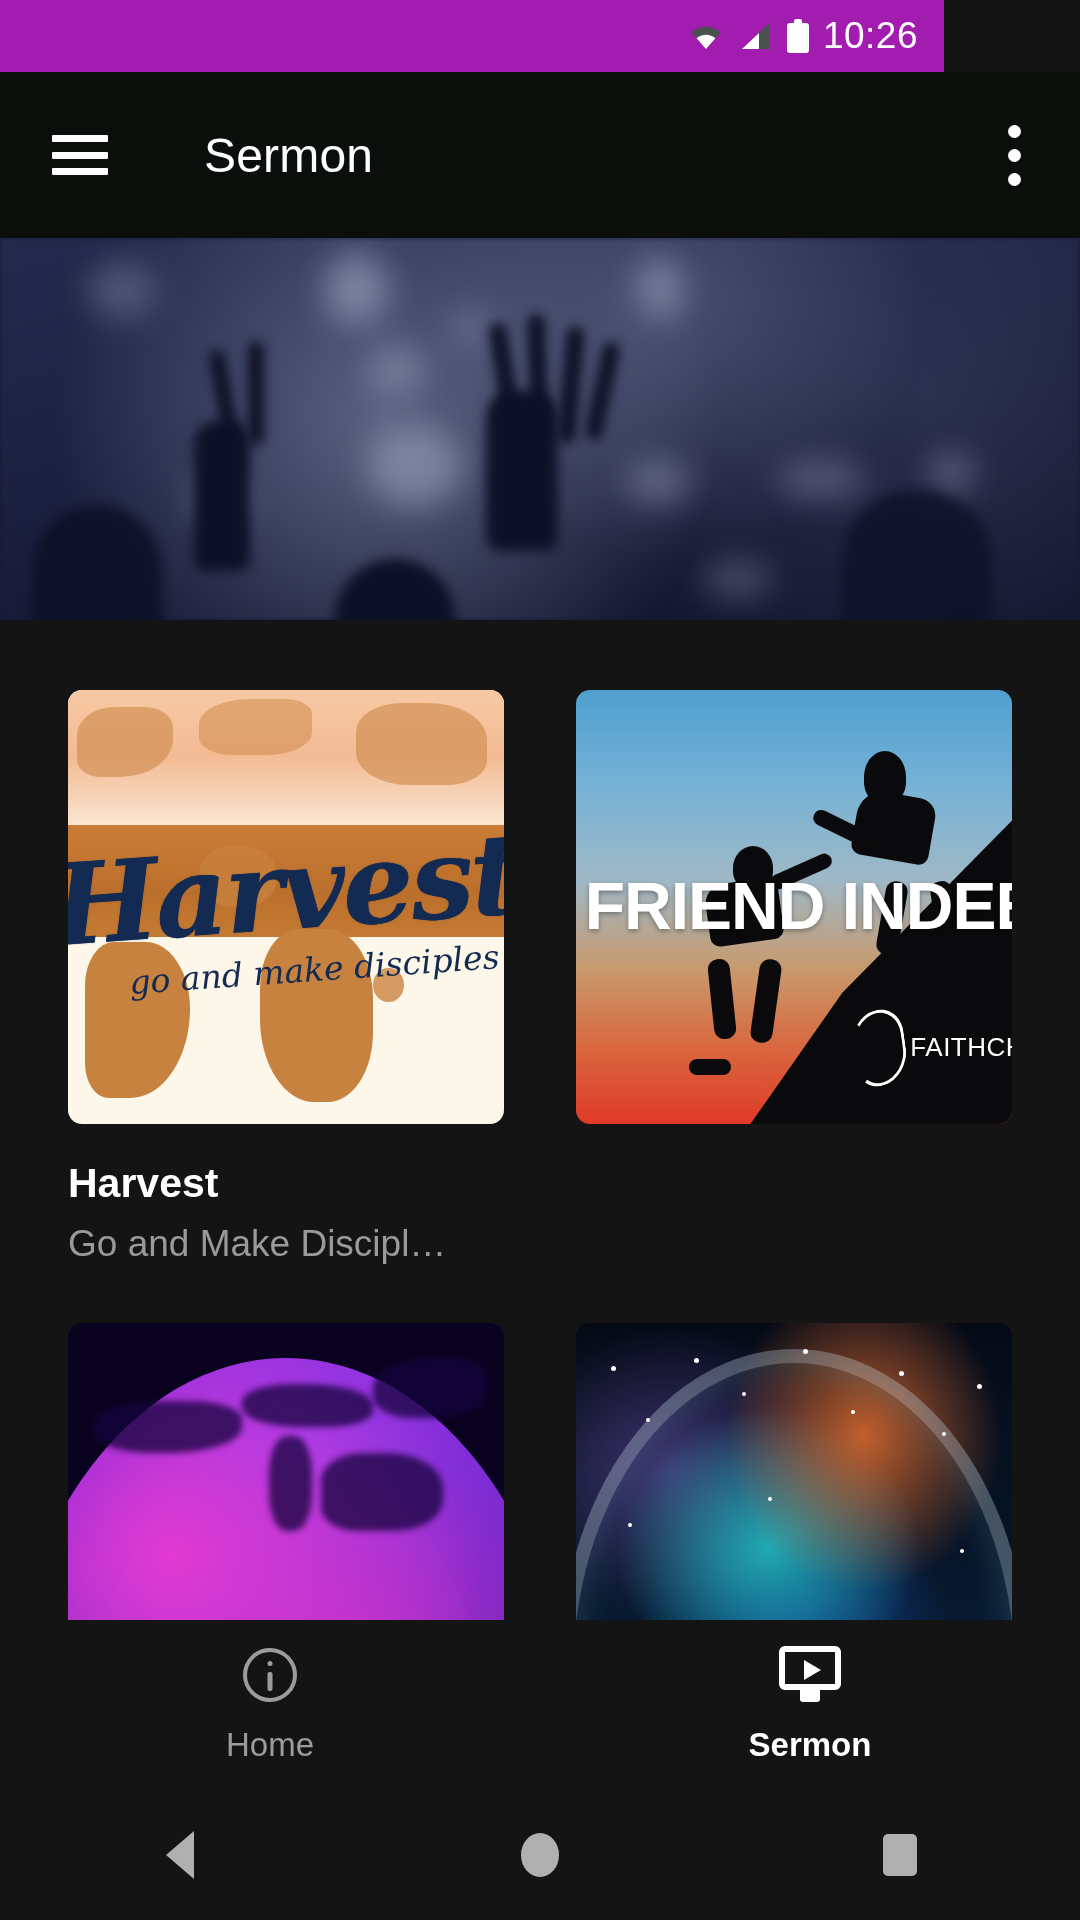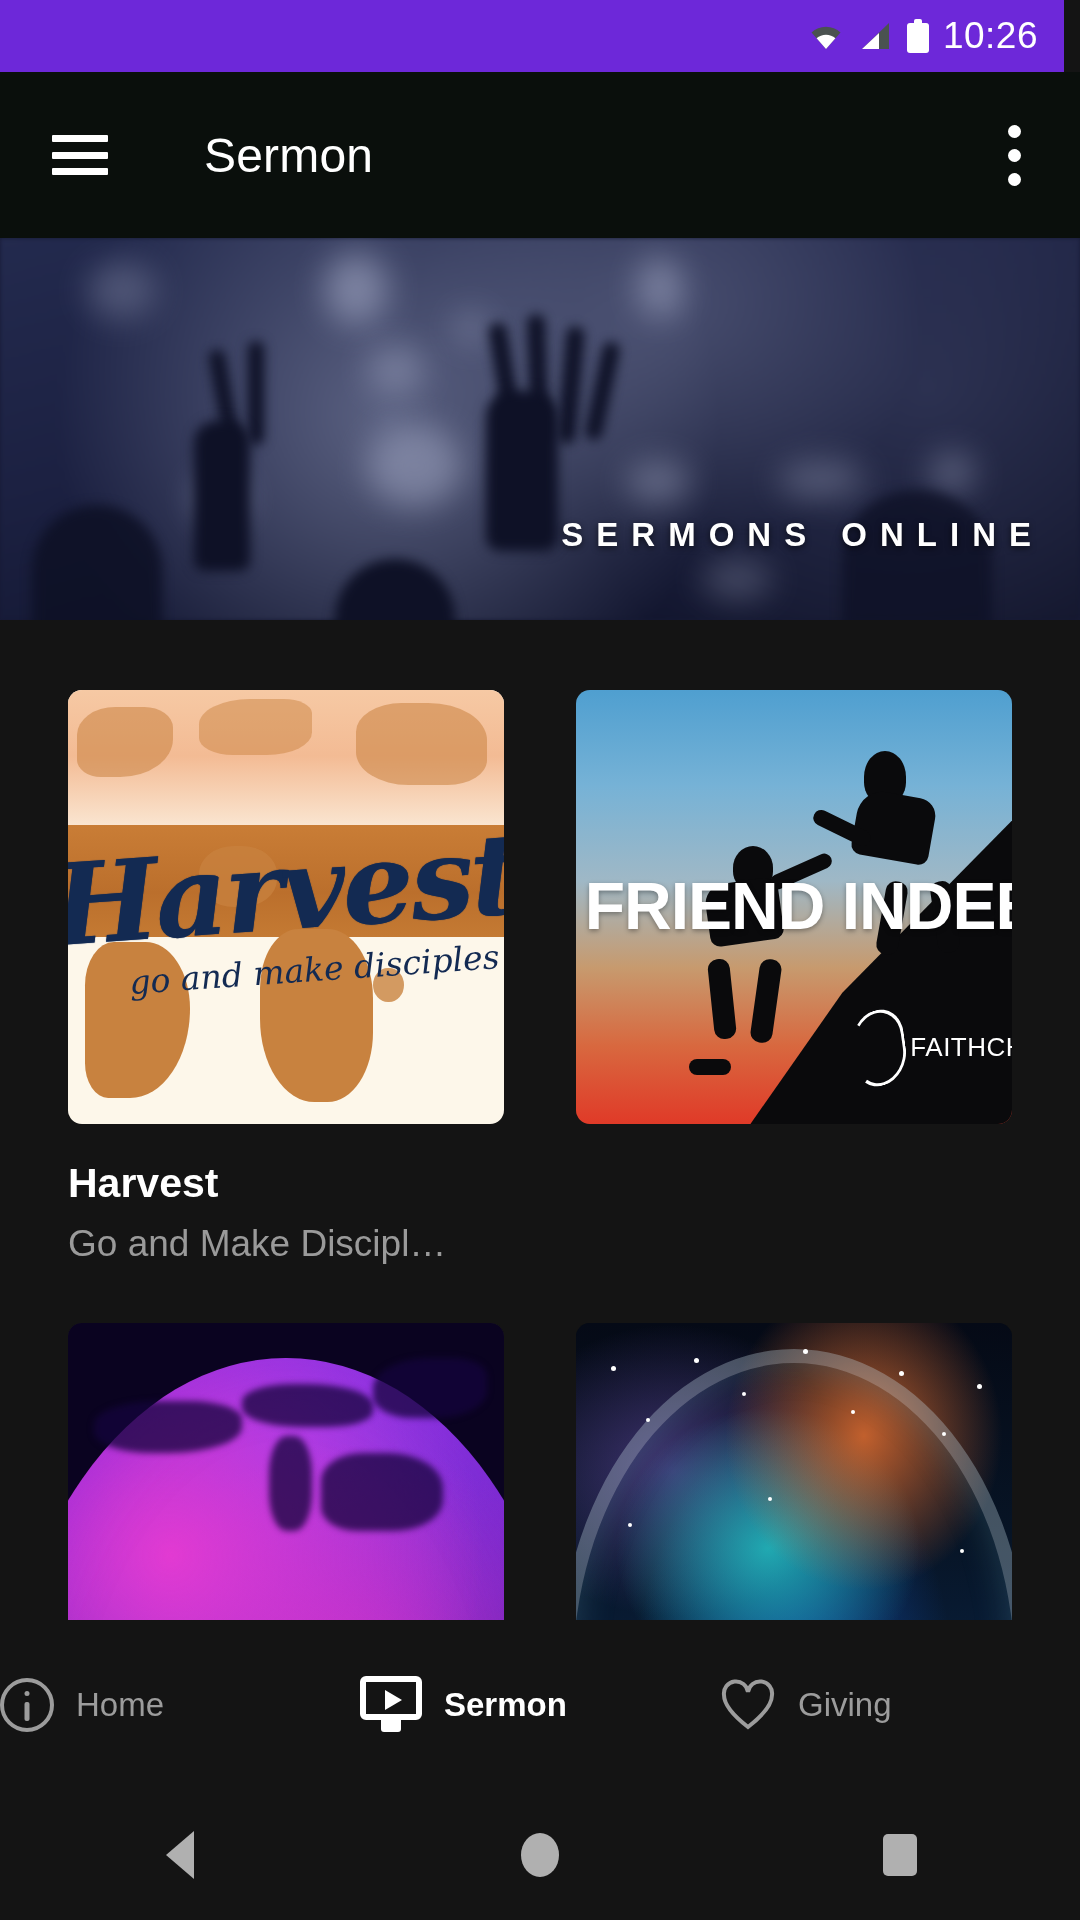--- a/index.html
+++ b/index.html
@@ -6,22 +6,22 @@
   html,body{
     width:1080px; height:1920px;
     background:#0a0d0b;
     font-family:"Liberation Sans", sans-serif;
     overflow:hidden;
   }
   .screen{ position:relative; width:1080px; height:1920px; background:#141414; }
 
   
   .statusbar{
-    position:absolute; top:0; left:0; width:1064px; height:72px;
-    background:#6d28d9;
+    position:absolute; top:0; left:0; width:944px; height:72px;
+    background:#a21caf;
     display:flex; align-items:center; justify-content:flex-end;
     padding-right:26px; gap:14px;
   }
   .sb-icons{ display:flex; align-items:center; gap:16px; }
   .wifi-icon{ width:34px; height:26px; position:relative; }
   .sig-icon{ width:32px; height:28px; position:relative; }
   .bat-icon{ width:22px; height:34px; position:relative; }
   .bat-icon .body{
     position:absolute; left:0; top:4px; width:22px; height:30px;
     background:#fff; border-radius:3px;
@@ -191,21 +191,21 @@
     box-shadow:0 0 36px rgba(120,200,220,.22) inset;
   }
   .star{ position:absolute; background:#fff; border-radius:50%; }
 
   
   .tabbar{
     position:absolute; left:0; bottom:130px; width:1080px; height:170px;
     background:#141414; display:flex; align-items:center;
   }
   .tab{
-    flex:1; display:flex; flex-direction:row; align-items:center; gap:22px;
+    flex:1; display:flex; flex-direction:column; align-items:center; gap:22px;
     cursor:pointer;
   }
   .tab .ico{ height:58px; display:flex; align-items:center; justify-content:center; }
   .tab .lbl{ font-size:33px; color:#9c9c9c; }
   .tab.active .lbl{ color:#fff; font-weight:bold; }
 
   .ico-info{
     width:54px; height:54px; border:4px solid #9c9c9c; border-radius:50%;
     position:relative;
   }
@@ -321,21 +321,20 @@
       <div class="hand" style="left:52%; top:23%; width:18px; height:118px; border-radius:9px; transform:rotate(5deg);"></div>
       <div class="hand" style="left:55%; top:27%; width:17px; height:100px; border-radius:9px; transform:rotate(12deg);"></div>
       <div class="hand" style="left:45%; top:40%; width:72px; height:160px; border-radius:26px 26px 14px 14px;"></div>
       <div class="hand" style="left:20%; top:29%; width:16px; height:96px;  border-radius:8px; transform:rotate(-10deg);"></div>
       <div class="hand" style="left:23%; top:27%; width:16px; height:104px; border-radius:8px;"></div>
       <div class="hand" style="left:18%; top:48%; width:56px; height:150px; border-radius:22px 22px 10px 10px;"></div>
       <div class="hand" style="left:31%; top:84%; width:120px; height:78px; border-radius:60px 60px 0 0;"></div>
       <div class="hand" style="left:3%;  top:70%; width:130px; height:130px; border-radius:50% 50% 0 0; opacity:.9;"></div>
       <div class="hand" style="left:78%; top:66%; width:150px; height:140px; border-radius:52% 52% 0 0; opacity:.8;"></div>
     </div>
-    <div class="banner-label">SERMONS ONLINE</div>
   </div>
 
   <div class="content">
     <div class="grid">
 
       <div class="card">
         <div class="thumb">
           <div class="art-harvest">
             <div class="sky"></div>
             <div class="field"></div>
@@ -435,30 +434,20 @@
         <span class="ico-video">
             <span class="scr"></span>
             <span class="play"></span>
             <span class="stand"></span>
           </span>
       </span>
       <span class="lbl">Sermon</span>
     </div>
 
 
-    <div class="tab">
-      <span class="ico">
-        <span class="ico-heart">
-          <svg viewBox="0 0 56 52">
-            <path d="M28 48 C10 34 4 24 4 16 A12 12 0 0 1 28 13 A12 12 0 0 1 52 16 C52 24 46 34 28 48 Z" fill="none" stroke="#9c9c9c" stroke-width="4"></path>
-          </svg>
-        </span>
-      </span>
-      <span class="lbl">Giving</span>
-    </div>
 
 
   </div>
 
   <div class="navbar">
     <div class="navbtn">
         <span class="nav-back"></span>
       </div>
     <div class="navbtn">
         <span class="nav-home"></span>

